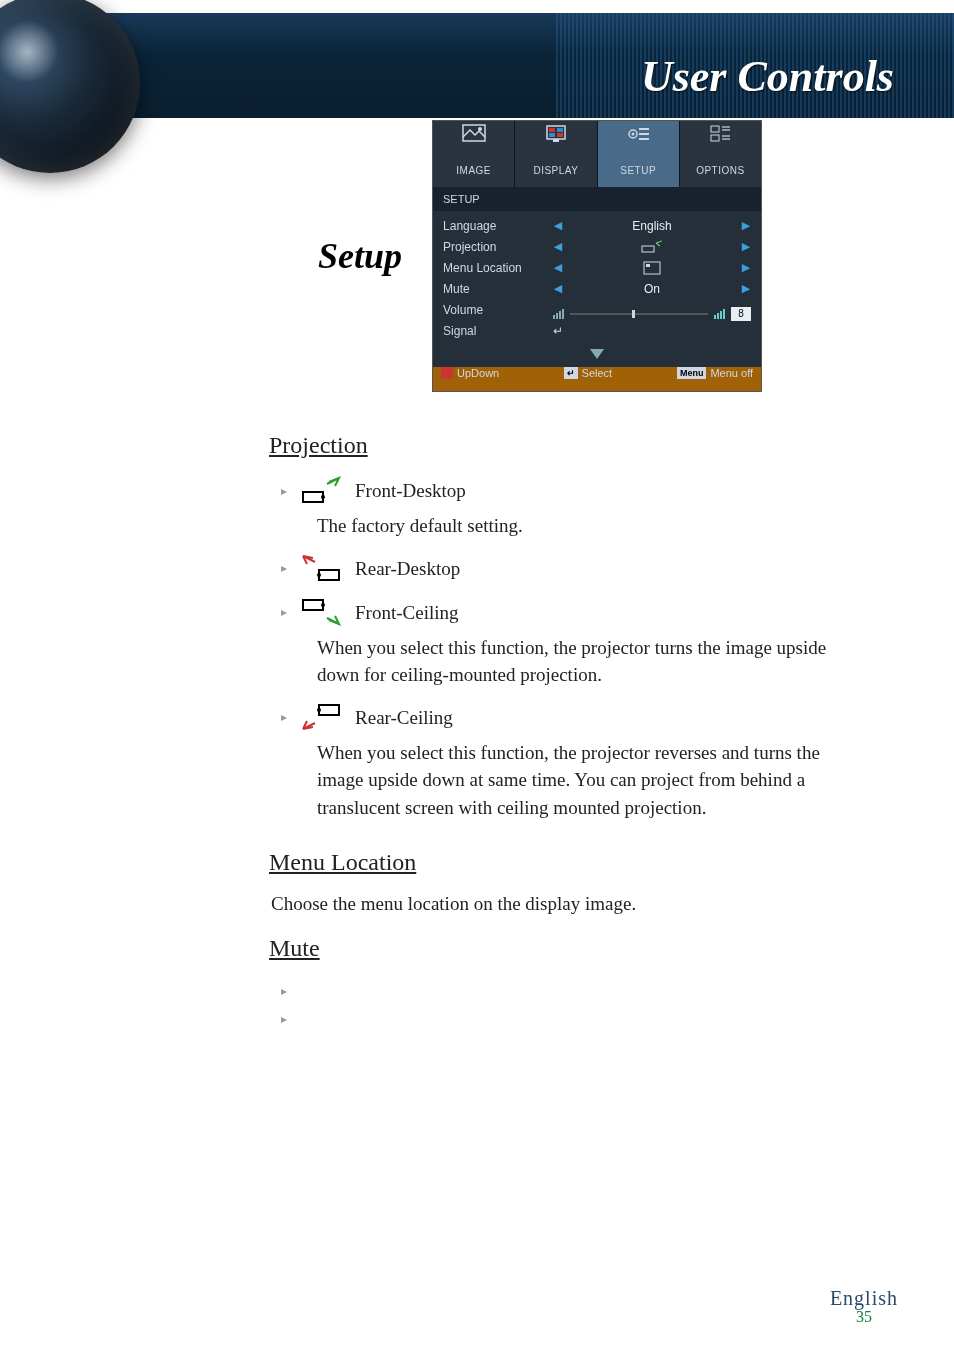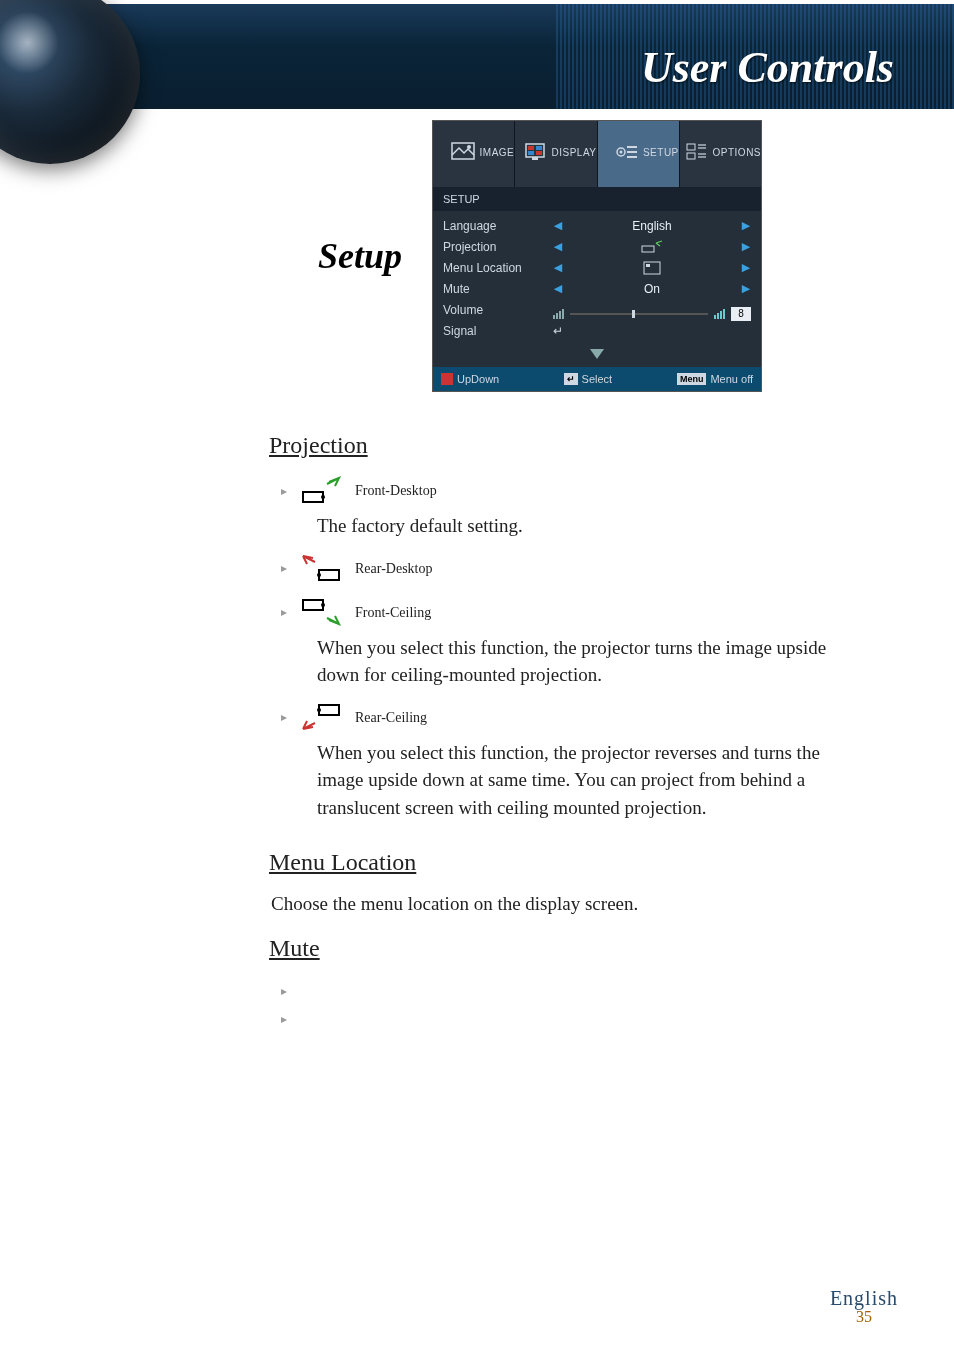--- a/index.html
+++ b/index.html
@@ -1,28 +1,28 @@
 <!DOCTYPE html>
 <html><head>
 <meta charset="utf-8">
 <style>
 *{box-sizing:border-box;margin:0;padding:0}
 body{width:954px;height:1354px;background:#fff;font-family:Georgia,'Times New Roman',serif;color:#222;position:relative;overflow:hidden}
 .page{position:relative;width:100%;height:100%}
-.banner{position:absolute;top:4px;left:0;width:100%;height:105px;background:linear-gradient(to bottom,#1a3a5a 0%,#0a2438 40%,#0a1f30 100%)}
+.banner{position:absolute;top:13px;left:0;width:100%;height:105px;background:linear-gradient(to bottom,#1a3a5a 0%,#0a2438 40%,#0a1f30 100%)}
 .banner-stripes{position:absolute;top:0;right:0;width:400px;height:100%;opacity:.35;background:repeating-linear-gradient(90deg,transparent 0 2px,#2a6aa8 2px 4px)}
 .banner-title{position:absolute;top:38px;right:60px;font-style:italic;font-weight:bold;font-size:44px;color:#fff;text-shadow:1px 1px 2px rgba(0,0,0,.6)}
 .lens{position:absolute;top:-20px;left:-40px;width:180px;height:180px;border-radius:50%;background:radial-gradient(circle at 35% 35%,#3a5a7a 0%,#1a2a3a 40%,#000 100%);box-shadow:inset 0 0 30px rgba(255,255,255,.15),0 6px 20px rgba(0,0,0,.5)}
 .lens::after{content:"";position:absolute;top:15%;left:20%;width:35%;height:35%;border-radius:50%;background:radial-gradient(circle,rgba(255,255,255,.55),transparent 70%)}
 .content{position:absolute;top:120px;left:0;width:100%;padding:0 48px 0 48px}
 .setup-row{display:flex;align-items:center;gap:30px;margin-top:0}
 .setup-label{font-style:italic;font-weight:bold;font-size:36px;color:#000;margin-left:270px}
 .osd{width:330px;background:#242f3a;color:#e8eef4;font-family:Arial,Helvetica,sans-serif;font-size:12px;border:1px solid #555}
 .osd-tabs{display:flex;height:66px}
-.osd-tab{flex:1;display:flex;flex-direction:row;align-items:center;justify-content:flex-end;padding-bottom:4px;background:#2a3441;border-right:1px solid #0e1620;gap:2px}
+.osd-tab{flex:1;display:flex;flex-direction:column;align-items:center;padding-bottom:4px;background:#2a3441;border-right:1px solid #0e1620;gap:18px}
 .osd-tab.active{background:#4a6a8a}
 .osd-tab:last-child{border-right:none}
 .tab-ico{width:30px;height:26px;display:flex;align-items:center;justify-content:center}
 .tab-ico svg{width:28px;height:24px}
 .osd-tab .tl{font-size:10px;letter-spacing:.5px;color:#cfd8e2}
 .osd-sub{background:#18222e;padding:6px 10px;font-size:11px;color:#cfd8e2}
 .osd-body{padding:8px 10px 6px}
 .osd-row{display:flex;height:21px}
 .osd-row .label{flex:0 0 110px;color:#cfd8e2}
 .osd-row .arr{width:10px;display:flex;justify-content:center;color:#3aa0e0;font-size:11px}
@@ -33,40 +33,40 @@
 .vbars.left span:nth-child(1){height:4px}.vbars.left span:nth-child(2){height:6px}.vbars.left span:nth-child(3){height:8px}.vbars.left span:nth-child(4){height:10px}
 .vbars.right span:nth-child(1){height:4px;background:#6cc}
 .vbars.right span:nth-child(2){height:6px;background:#6cc}
 .vbars.right span:nth-child(3){height:8px;background:#6cc}
 .vbars.right span:nth-child(4){height:10px;background:#6cc}
 .slider{flex:1;height:2px;background:#555;position:relative}
 .slider .knob{position:absolute;top:-3px;left:45%;width:3px;height:8px;background:#cfd8e2}
 .valbox{width:20px;height:14px;background:#e8eef4;color:#000;display:flex;align-items:center;justify-content:center;font-size:10px}
 .enter-ico{font-size:12px;color:#cfd8e2}
 .more-arrow{display:flex;justify-content:center;padding:4px 0 2px}
-.osd-foot{background:#0c4a6e;display:flex;align-items:center;height:24px;padding:0 8px;font-size:11px;color:#cfd8e2;gap:0}
+.osd-foot{background:#a16207;display:flex;align-items:flex-start;height:24px;padding:0 8px;font-size:11px;color:#cfd8e2;gap:0}
 .foot-group{display:flex;align-items:center;gap:4px}
 .redbox{width:12px;height:12px;background:#c33}
 .keybox{background:#cfd8e2;color:#000;font-size:9px;padding:1px 3px;font-weight:bold}
 .foot-spacer{flex:1}
 .body-text{margin-top:40px;padding-left:215px;padding-right:50px}
 .sec-head{font-size:24px;text-decoration:underline;border-bottom:1px solid transparent;margin-bottom:16px;padding-left:6px}
 .item{margin:14px 0 6px 18px}
 .item-head{display:flex;align-items:center;gap:12px;margin-bottom:6px}
 .tri{font-size:12px;color:#999}
 .proj-ico{width:44px;height:30px;display:flex;align-items:center;justify-content:center}
 .proj-ico svg{width:44px;height:30px}
-.item-title{font-size:14px}
+.item-title{font-size:19px}
 .item-desc{font-size:19px;line-height:1.45;margin-left:36px;margin-top:4px;max-width:590px}
 .sub-bullet{display:flex;align-items:flex-start;gap:10px;margin:8px 0 0 18px;font-size:19px}
 .sub-bullet .tri{margin-top:5px}
 .sec-desc{font-size:19px;margin:4px 0 20px 8px}
 .footer{position:absolute;bottom:28px;right:56px;text-align:center}
 .lang-label{font-family:'Comic Sans MS',cursive;font-size:20px;color:#2a4a6a;letter-spacing:1px}
-.page-num{font-size:16px;color:#a16207;margin-top:-2px}
+.page-num{font-size:16px;color:#15803d;margin-top:-2px}
 </style>
 </head>
 <body>
 
 <div class="page">
   <div class="banner">
     <div class="banner-stripes"></div>
     <div class="lens"></div>
     <div class="banner-title">User Controls</div>
   </div>
@@ -264,21 +264,21 @@
                 <rect x="20" y="2" width="20" height="10" fill="none" stroke="#000" stroke-width="2"></rect>
                 <circle cx="20" cy="7" r="2" fill="#000"></circle>
               </svg>
             </span>
           <span class="item-title">Rear-Ceiling</span>
         </div>
         <div class="item-desc">When you select this function, the projector reverses and turns the image upside down at same time. You can project from behind a translucent screen with ceiling mounted projection.</div>
       </div>
 
       <div class="sec-head" style="margin-top:28px">Menu Location</div>
-      <div class="sec-desc">Choose the menu location on the display screen.</div>
+      <div class="sec-desc">Choose the menu location on the display image.</div>
 
       <div class="sec-head">Mute</div>
       <div class="sub-bullet">
           <span class="tri">▸</span>
         </div>
       <div class="sub-bullet">
           <span class="tri">▸</span>
         </div>
     </div>
   </div>

